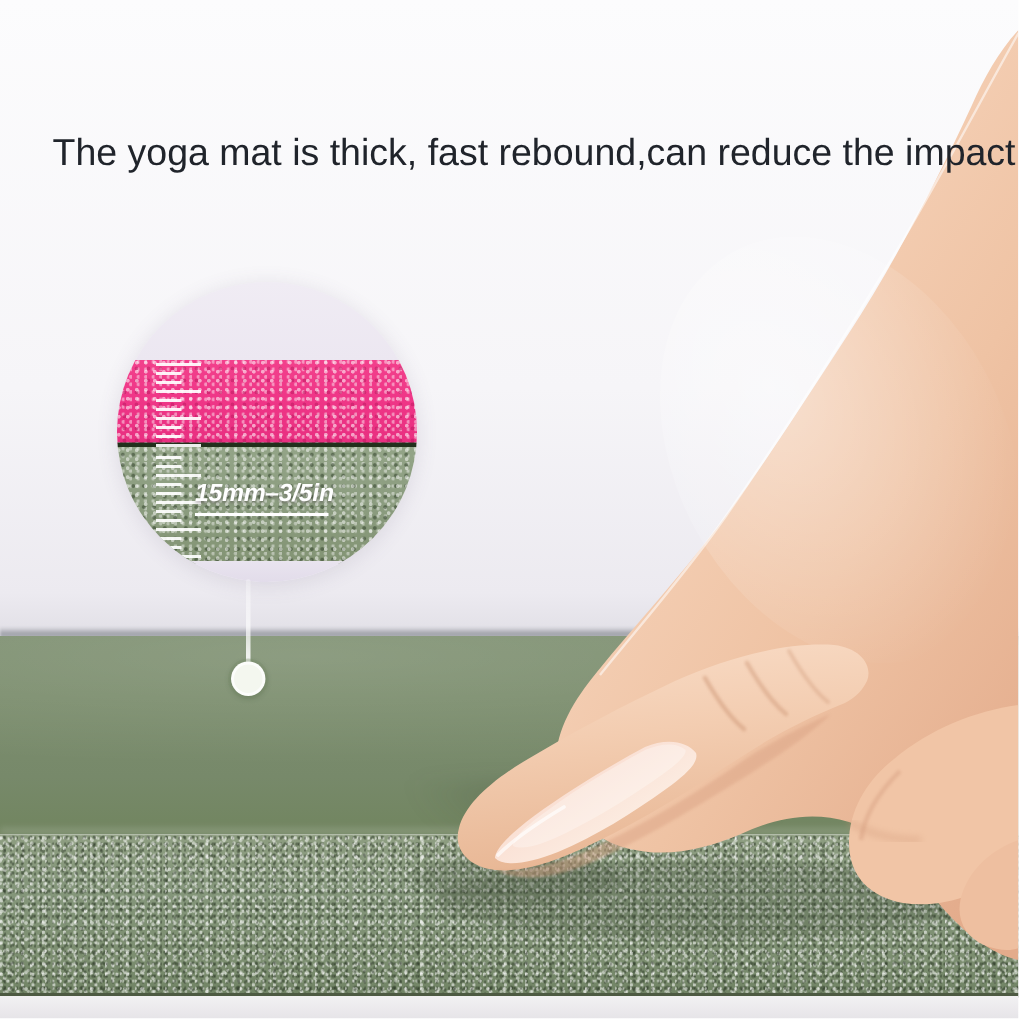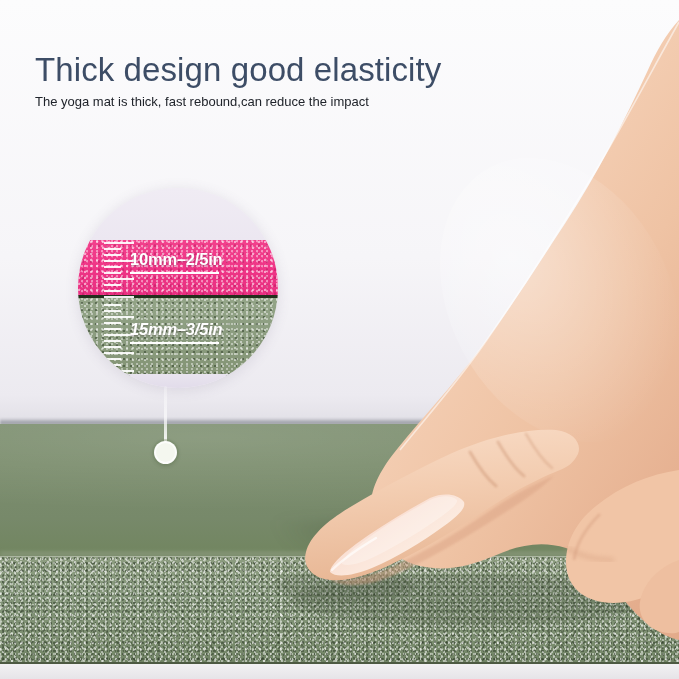--- a/index.html
+++ b/index.html
@@ -23,21 +23,21 @@
   #headline {
     position:absolute; left:35px; top:50px;
     font-size:33px; line-height:40px;
     font-weight:400;
     letter-spacing:0.1px;
     color:#3d4d66;
     white-space:nowrap;
   }
   #subhead {
     position:absolute; left:35px; top:89px;
-    font-size:13px; line-height:26px;
+    font-size:25px; line-height:26px;
     font-weight:400;
     color:#20242b;
     white-space:nowrap;
   }
 
   
   #scene { position:absolute; inset:0; }
 
   .backdrop {
     position:absolute; left:0; top:0; width:679px; height:430px;
@@ -327,30 +327,25 @@
       <div class="tick short" style="top:86px"></div>
       <div class="tick long" style="top:92px"></div>
       <div class="tick short" style="top:98px"></div>
       <div class="tick short" style="top:104px"></div>
       <div class="tick long" style="top:110px"></div>
       <div class="tick short" style="top:116px"></div>
       <div class="tick short" style="top:122px"></div>
       <div class="tick long" style="top:128px"></div>
     </div>
 
-    <div class="mg-label" id="label-pink">
-      <span>10mm–2/5in</span>
-      <span class="rule"></span>
-    </div>
 
     <div class="mg-label" id="label-green">
       <span>15mm–3/5in</span>
       <span class="rule"></span>
     </div>
   </div>
 
   <div id="leader-line"></div>
   <div id="leader-dot"></div>
 
-  <div id="headline">Thick design good elasticity</div>
   <div id="subhead">The yoga mat is thick, fast rebound,can reduce the impact</div>
 
 </div>
 
 </body></html>

